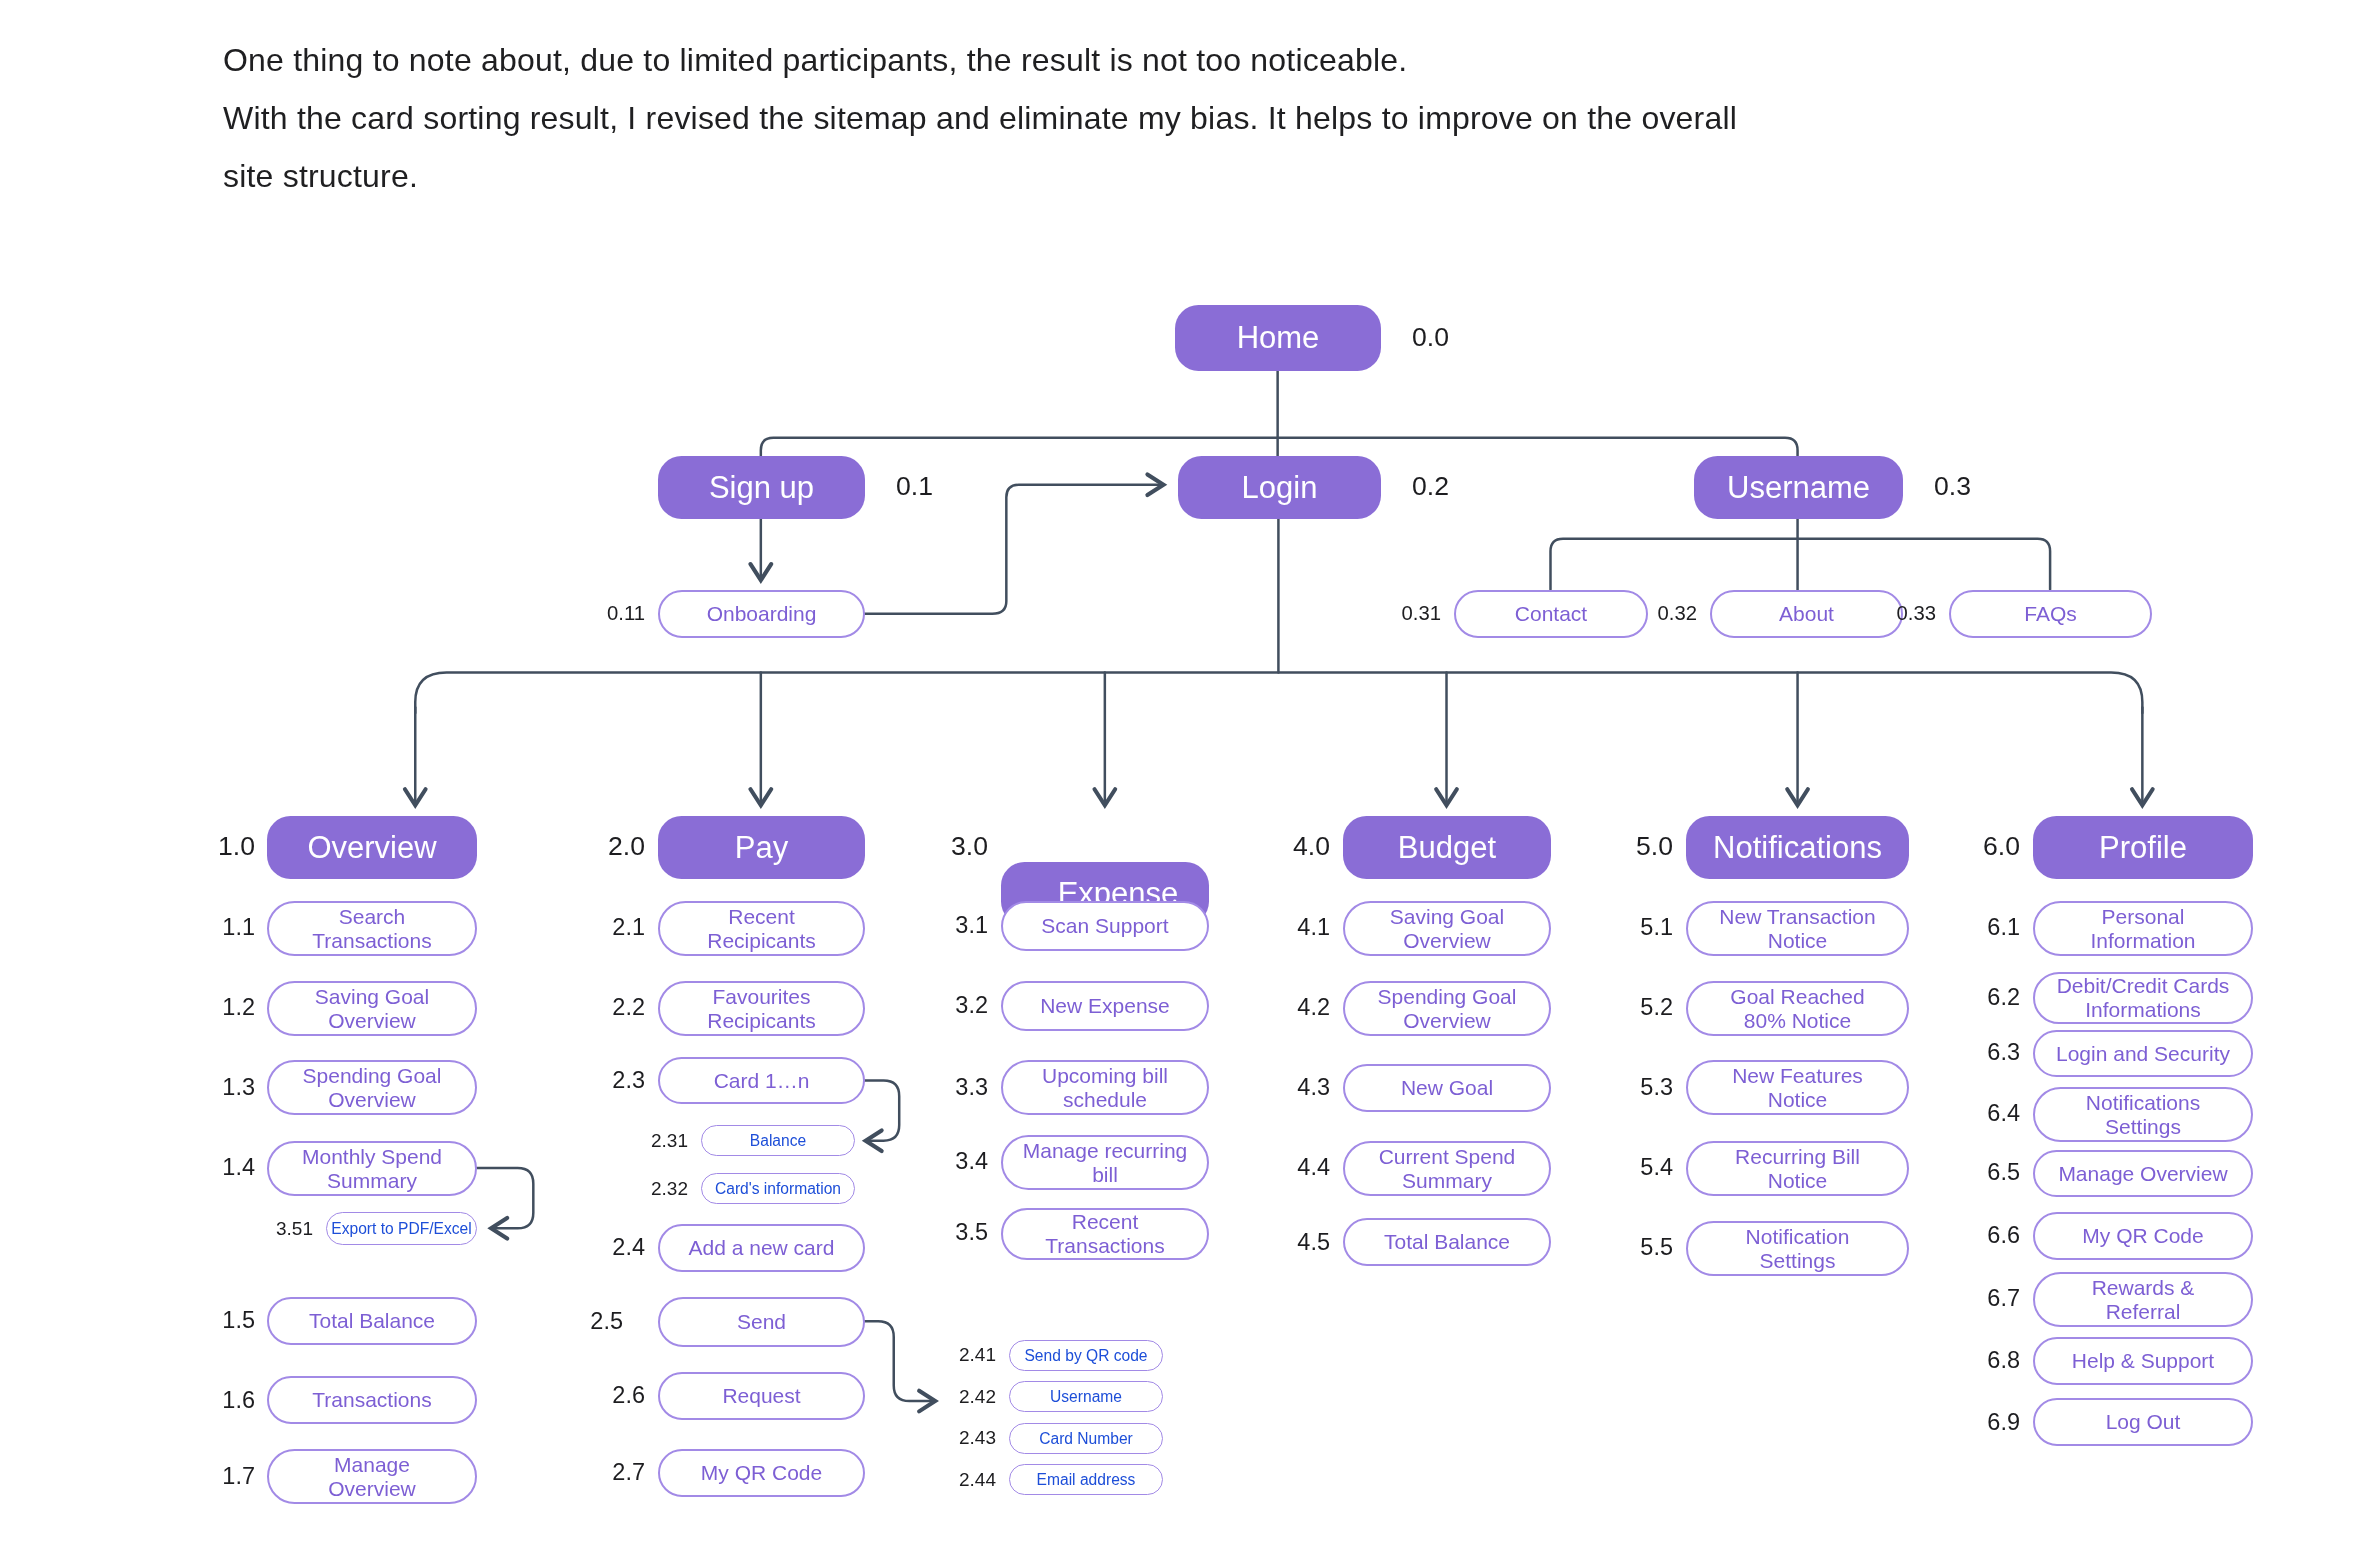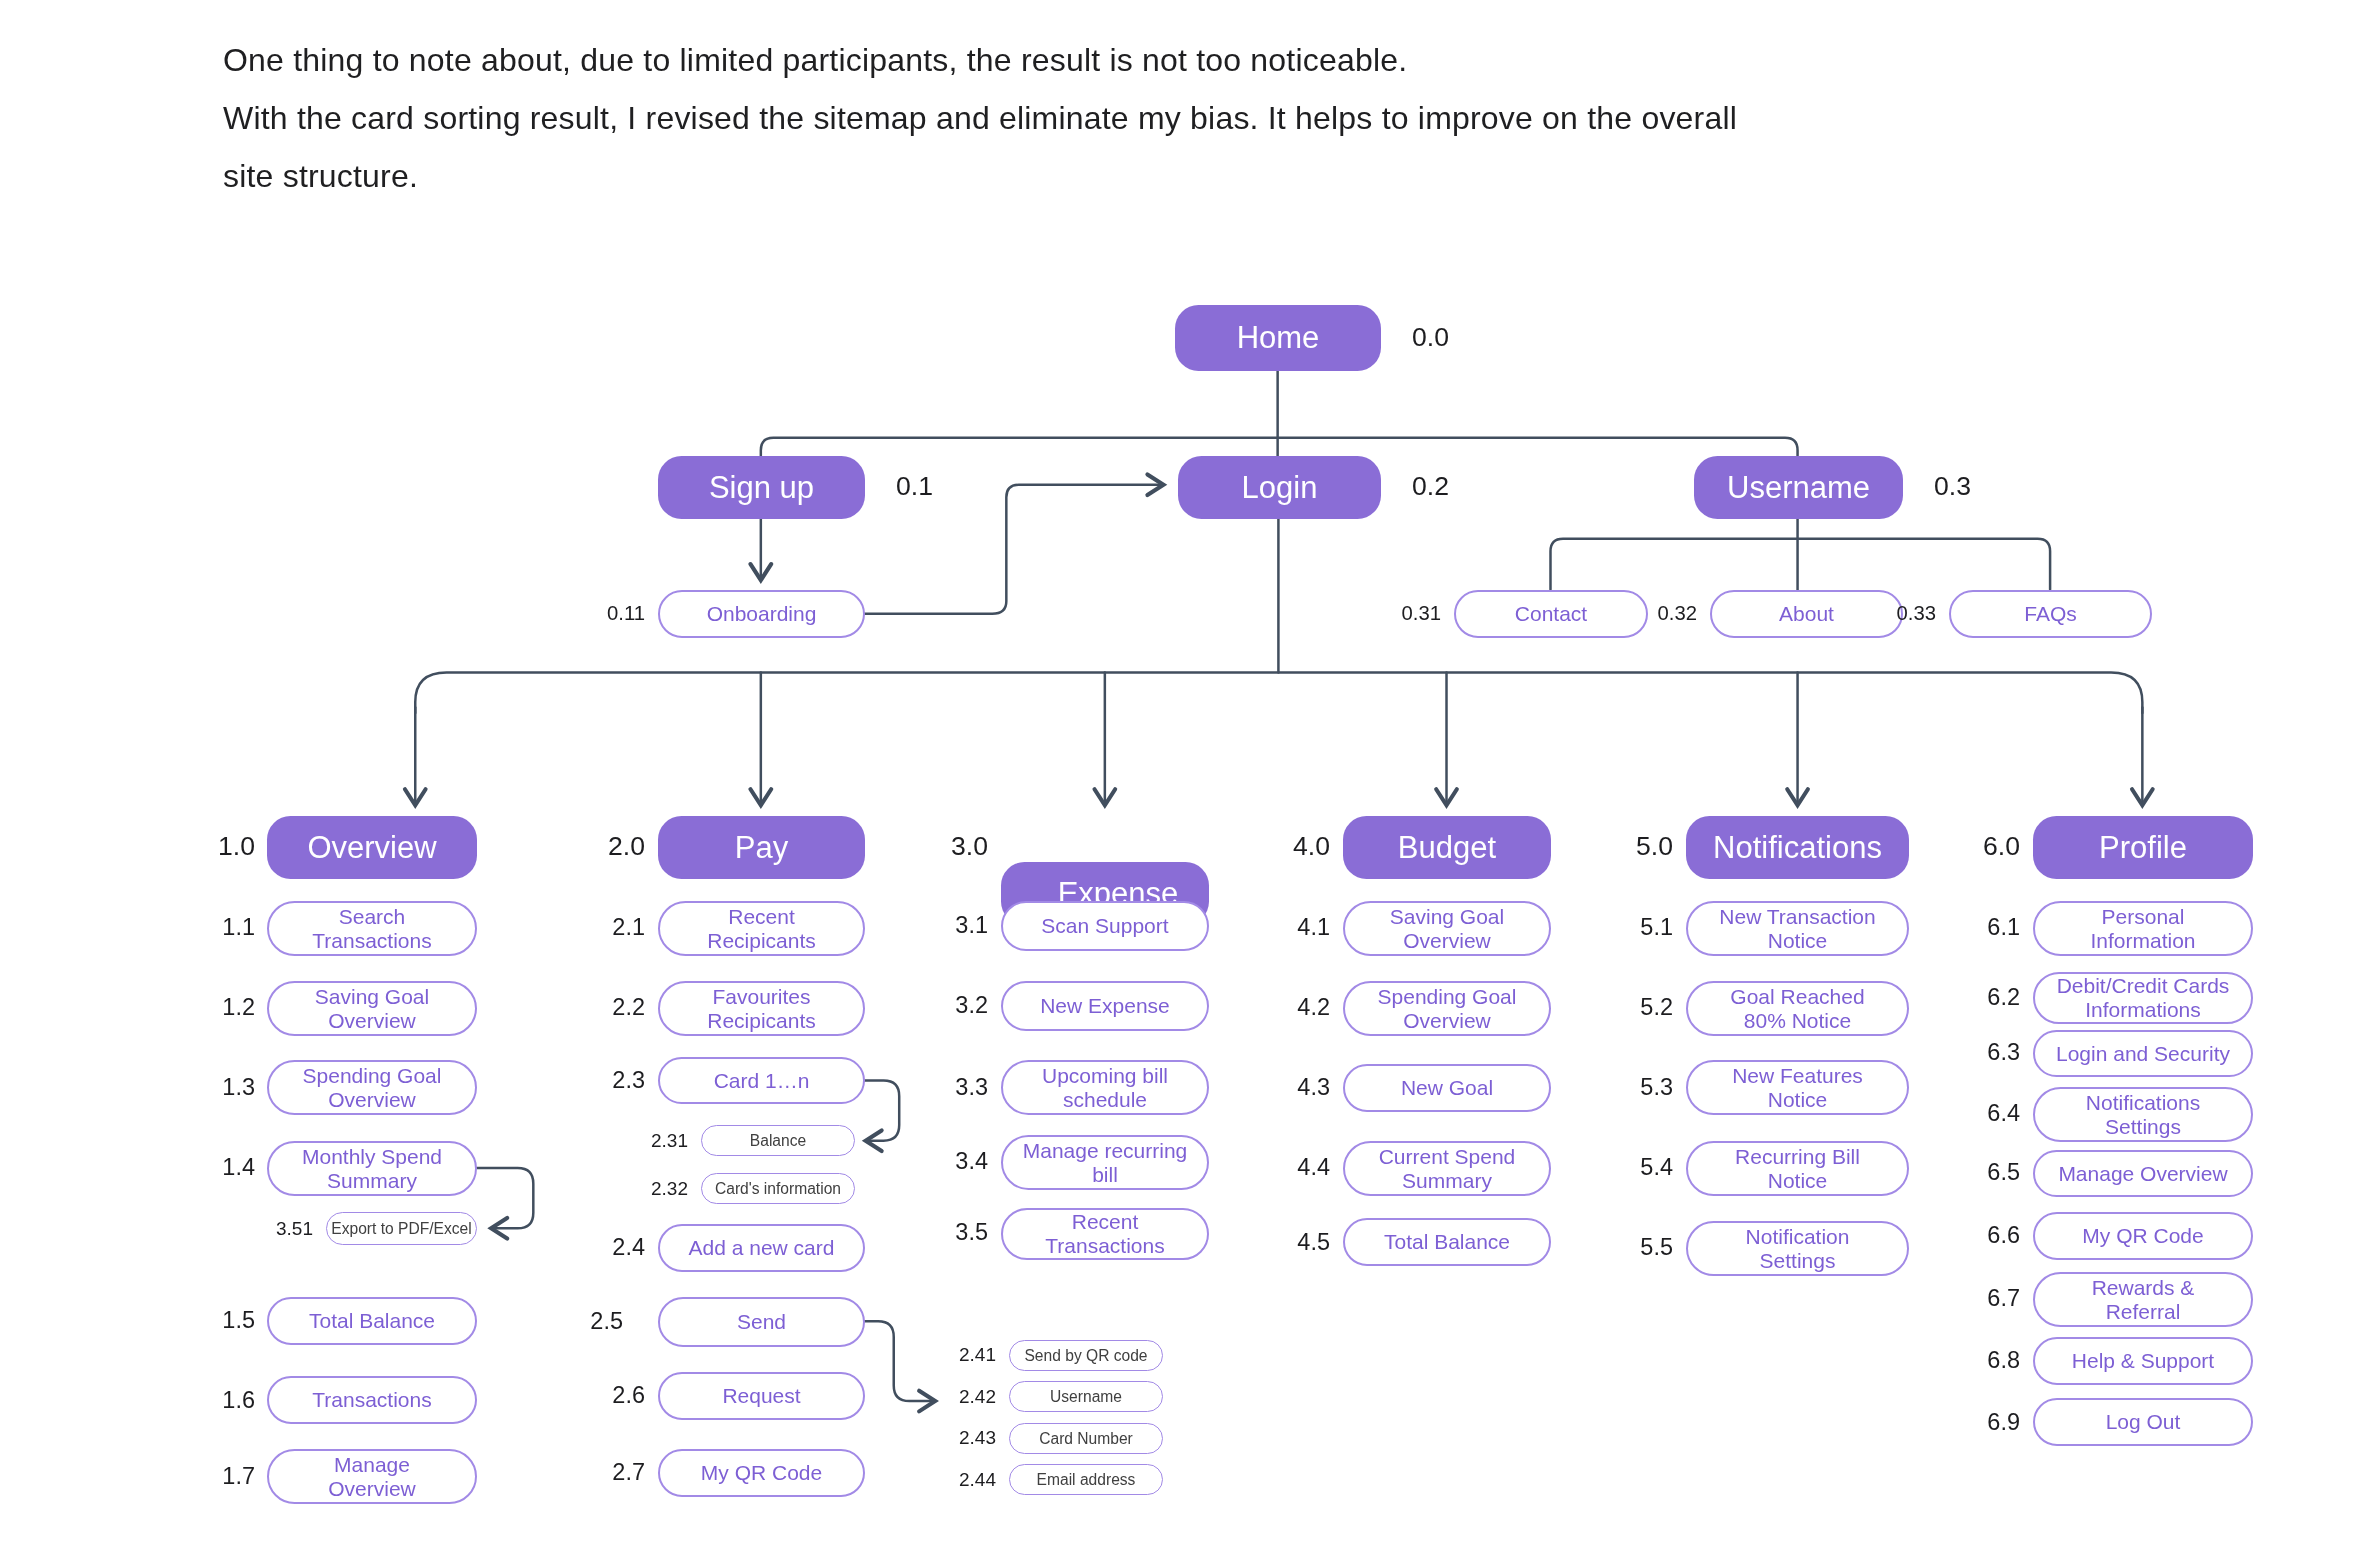--- a/index.html
+++ b/index.html
@@ -10,21 +10,21 @@
   #diagram{position:absolute;left:0;top:0;width:2377px;height:1559px;}
   svg.wires{position:absolute;left:0;top:0;}
   .node-filled{position:absolute;display:flex;align-items:center;justify-content:center;
        background:#8a6dd6;color:#ffffff;border-radius:23.5px;font-size:31px;font-weight:500;
        text-align:center;white-space:pre-line;box-sizing:border-box;}
   .node-pill{position:absolute;display:flex;align-items:center;justify-content:center;
        background:#ffffff;border:2px solid #a28ae6;color:#7d5fd4;border-radius:34px;
        font-size:21px;line-height:24px;font-weight:500;text-align:center;
        white-space:pre-line;box-sizing:border-box;padding:0 7.8px;}
   .node-sm{position:absolute;display:flex;align-items:center;justify-content:center;
-       background:#ffffff;border:1.6px solid #a28ae6;color:#404040;border-radius:19px;
+       background:#ffffff;border:1.6px solid #a28ae6;color:#1d4ed8;border-radius:19px;
        font-size:15.6px;line-height:17px;font-weight:500;text-align:center;
        white-space:nowrap;box-sizing:border-box;padding:0 4.7px;}
   .num{position:absolute;transform:translateY(-52%);color:#1d1d20;font-weight:500;
        white-space:nowrap;}
 </style>
 </head>
 <body>
 
 <div class="intro-line" style="top:31px">One thing to note about, due to limited participants, the result is not too noticeable.</div>
 <div class="intro-line" style="top:89px">With the card sorting result, I revised the sitemap and eliminate my bias. It helps to improve on the overall</div>

